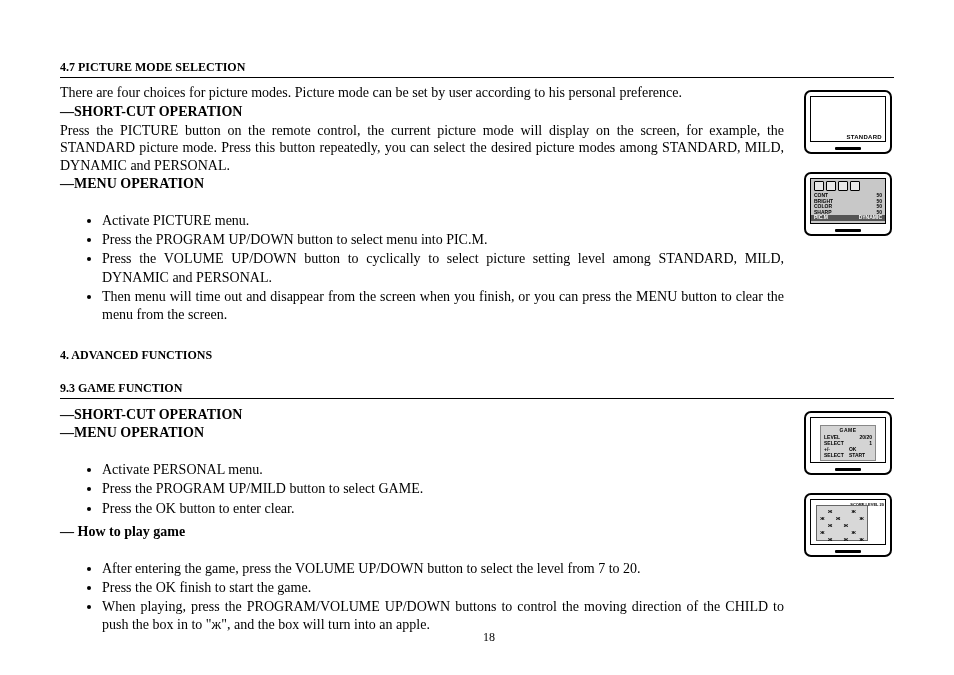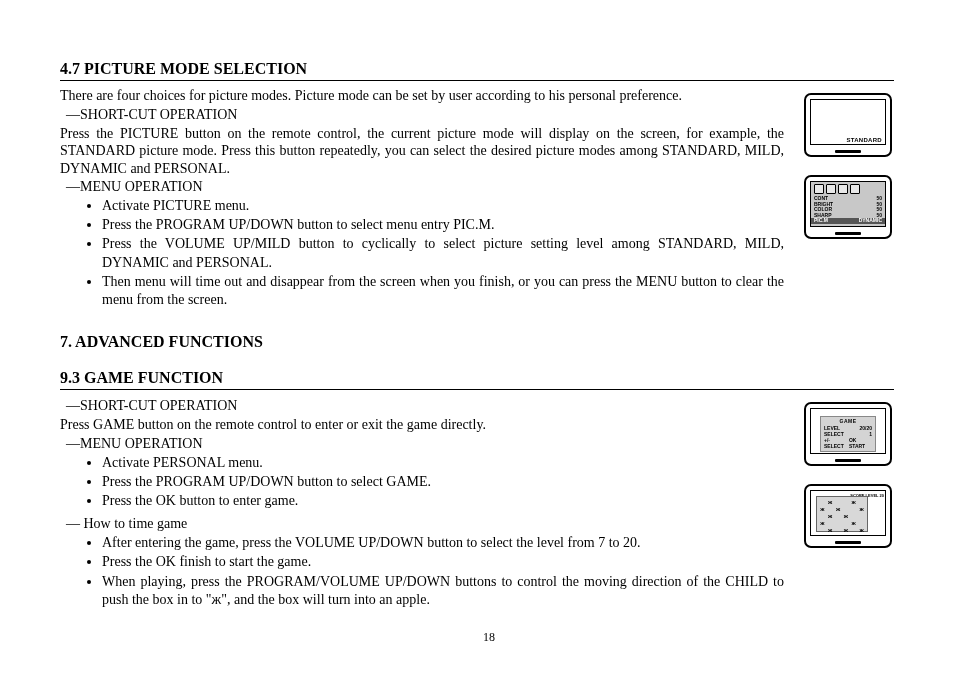--- a/index.html
+++ b/index.html
@@ -24,43 +24,43 @@
   }
   .imgcol {
     width: 90px;
     flex-shrink: 0;
     display: flex;
     flex-direction: column;
     gap: 18px;
     padding-top: 6px;
   }
   h2 {
-    font-size: 16px;
+    font-size: 12px;
     font-weight: bold;
     margin: 18px 0 2px 0;
   }
   h2.first {
     margin-top: 0;
   }
   hr.rule {
     border: none;
     border-top: 1.5px solid #000;
     margin: 2px 0 6px 0;
   }
   .para {
     text-align: justify;
     margin: 0 0 2px 0;
     line-height: 1.25;
   }
   .subhead {
-    font-weight: normal;
-    margin: 2px 6px;
+    font-weight: bold;
+    margin: 2px 0;
   }
   ul {
-    margin: 2px 0 6px 0;
+    margin: 20px 0 6px 0;
     padding-left: 42px;
   }
   li {
     text-align: justify;
     line-height: 1.3;
     margin-bottom: 1px;
   }
   .pagenum {
     position: absolute;
     bottom: 30px;
@@ -195,22 +195,22 @@
 <hr class="rule">
 
 <div class="content-row">
   <div class="textcol">
     <p class="para">There are four choices for picture modes. Picture mode can be set by user according to his personal preference.</p>
     <p class="subhead">—SHORT-CUT OPERATION</p>
     <p class="para">Press the PICTURE button on the remote control, the current picture mode will display on the screen, for example, the STANDARD picture mode. Press this button repeatedly, you can select the desired picture modes among STANDARD, MILD, DYNAMIC and PERSONAL.</p>
     <p class="subhead">—MENU OPERATION</p>
     <ul>
       <li>Activate PICTURE menu.</li>
-      <li>Press the PROGRAM UP/DOWN button to select menu entry PIC.M.</li>
-      <li>Press the VOLUME UP/MILD button to cyclically to select picture setting level among STANDARD, MILD, DYNAMIC and PERSONAL.</li>
+      <li>Press the PROGRAM UP/DOWN button to select menu into PIC.M.</li>
+      <li>Press the VOLUME UP/DOWN button to cyclically to select picture setting level among STANDARD, MILD, DYNAMIC and PERSONAL.</li>
       <li>Then menu will time out and disappear from the screen when you finish, or you can press the MENU button to clear the menu from the screen.</li>
     </ul>
   </div>
   <div class="imgcol">
     <div class="tv">
       <div class="screen"></div>
       <div class="label-lower">STANDARD</div>
       <div class="base"></div>
     </div>
     <div class="tv">
@@ -240,36 +240,35 @@
         <div class="row hl">
             <span>PIC.M</span>
             <span>DYNAMIC</span>
           </div>
       </div>
       <div class="base"></div>
     </div>
   </div>
 </div>
 
-<h2>7.   ADVANCED FUNCTIONS</h2>
+<h2>4.   ADVANCED FUNCTIONS</h2>
 
 <h2>9.3 GAME FUNCTION</h2>
 <hr class="rule">
 
 <div class="content-row">
   <div class="textcol">
     <p class="subhead">—SHORT-CUT OPERATION</p>
-    <p class="para">Press GAME button on the remote control to enter or exit the game directly.</p>
     <p class="subhead">—MENU OPERATION</p>
     <ul>
       <li>Activate PERSONAL menu.</li>
-      <li>Press the PROGRAM UP/DOWN button to select GAME.</li>
-      <li>Press the OK button to enter game.</li>
+      <li>Press the PROGRAM UP/MILD button to select GAME.</li>
+      <li>Press the OK button to enter clear.</li>
     </ul>
-    <p class="subhead">— How to time game</p>
+    <p class="subhead">— How to play game</p>
     <ul>
       <li>After entering the game, press the VOLUME UP/DOWN button to select the level from 7 to 20.</li>
       <li>Press the OK finish to start the game.</li>
       <li>When playing, press the PROGRAM/VOLUME UP/DOWN buttons to control the moving direction of the CHILD to push the box in to "ж", and the box will turn into an apple.</li>
     </ul>
   </div>
   <div class="imgcol">
     <div class="tv">
       <div class="screen"></div>
       <div class="game-panel">

